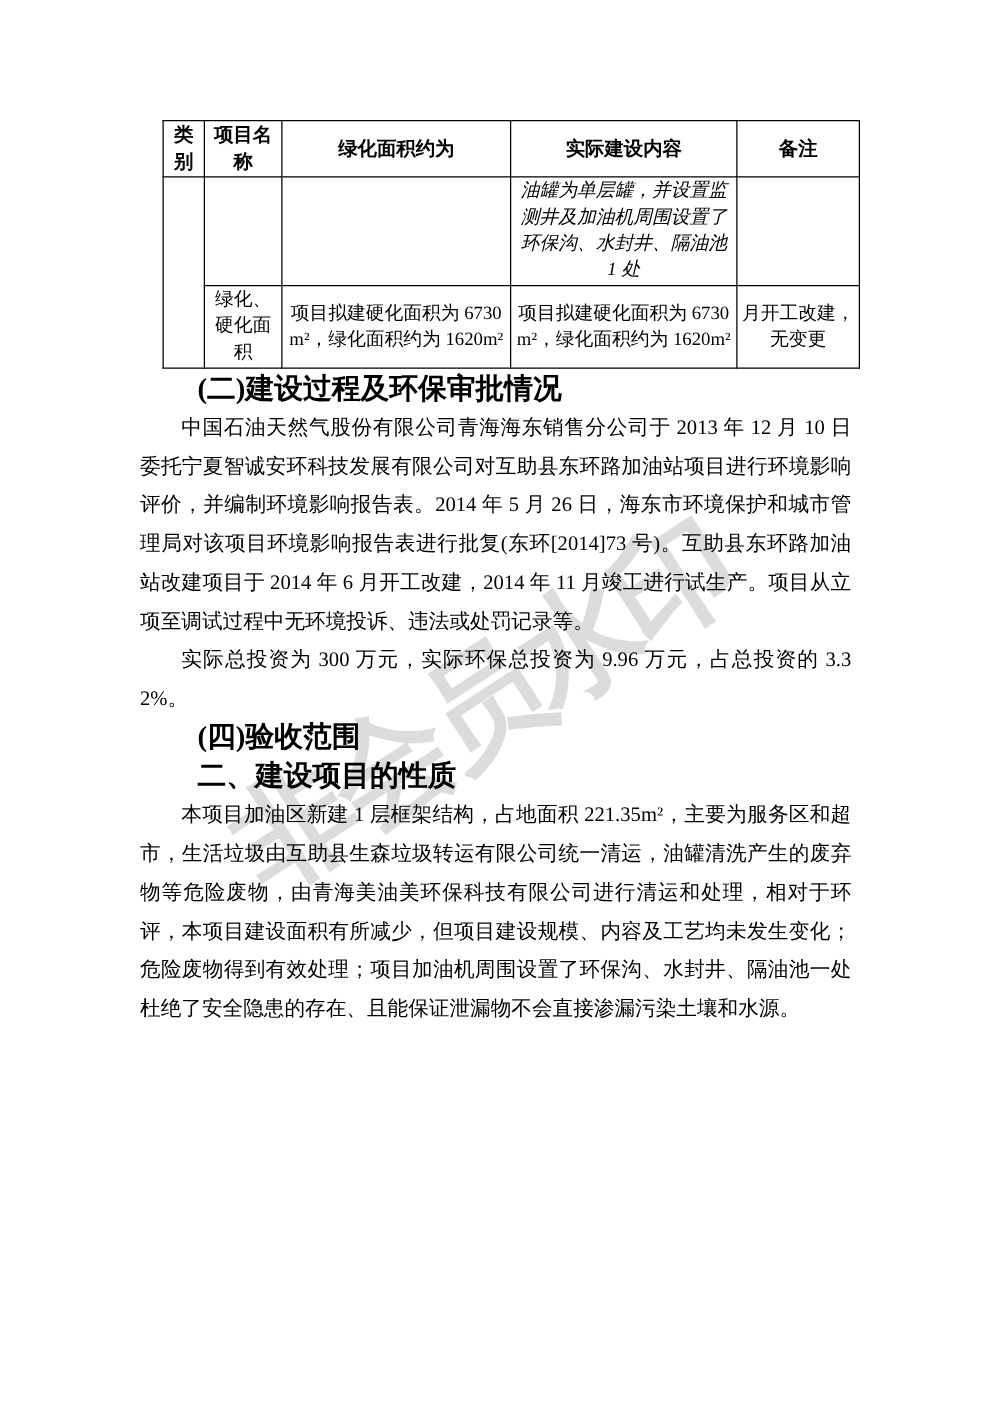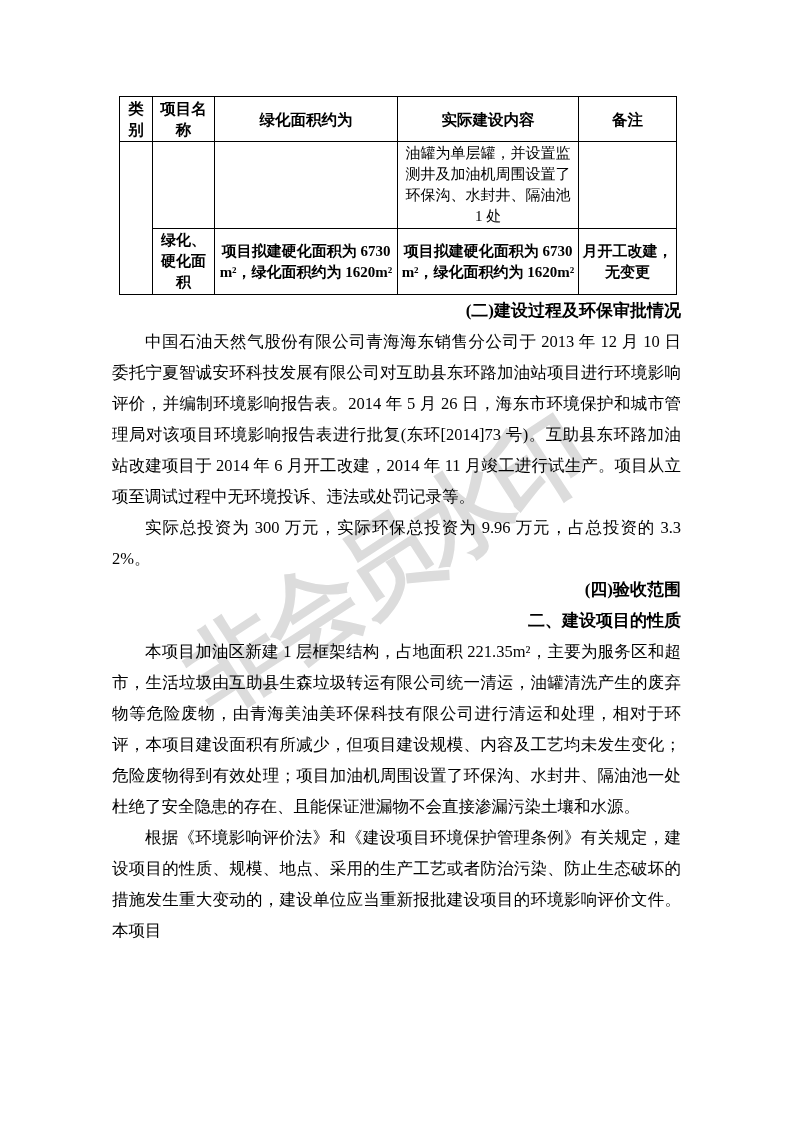--- a/index.html
+++ b/index.html
@@ -32,45 +32,44 @@
     position: absolute;
     left: 112px; top: 96px;
     width: 569px;
     z-index: 1;
   }
 
   table.doc-table {
     border-collapse: collapse;
     table-layout: fixed;
     width: 557px;
-    margin-left: 7px;
+    margin-left: 18px;
     font-size: 15px;
     line-height: 21px;
   }
   table.doc-table th, table.doc-table td {
     border: 1.5px solid #000;
     padding: 1px 2px;
     text-align: center;
     vertical-align: middle;
     overflow: hidden;
     word-break: break-all;
   }
   table.doc-table th { font-size: 15.5px; font-weight: bold; }
   tr.hdr-row  { height: 43px; }
-  tr.body-row-1 { height: 61px; }
-  tr.body-row-2 { height: 63px; font-weight: bold; }
+  tr.body-row-1 { height: 61px; font-style: italic; }
+  tr.body-row-2 { height: 63px; }
   td.cell-actual-1 { text-align: justify; text-align-last: center; }
 
   .sec-heading {
-    font-size: 17px;
+    font-size: 23px;
     font-weight: bold;
     line-height: 31px;
     margin: 0;
     text-indent: 2em;
-    text-align: right;
   }
   .para {
     font-size: 16.5px;
     line-height: 31px;
     margin: 0;
     text-indent: 2em;
     text-align: justify;
     word-break: break-all;
   }
 </style>
@@ -119,16 +118,15 @@
 
     <h3 class="sec-heading">(二)建设过程及环保审批情况</h3>
     <p class="para">中国石油天然气股份有限公司青海海东销售分公司于 2013 年 12 月 10 日委托宁夏智诚安环科技发展有限公司对互助县东环路加油站项目进行环境影响评价，并编制环境影响报告表。2014 年 5 月 26 日，海东市环境保护和城市管理局对该项目环境影响报告表进行批复(东环[2014]73 号)。互助县东环路加油站改建项目于 2014 年 6 月开工改建，2014 年 11 月竣工进行试生产。项目从立项至调试过程中无环境投诉、违法或处罚记录等。</p>
 
     <p class="para">实际总投资为 300 万元，实际环保总投资为 9.96 万元，占总投资的 3.32%。</p>
 
     <h3 class="sec-heading">(四)验收范围</h3>
 
     <h3 class="sec-heading">二、建设项目的性质</h3>
     <p class="para">本项目加油区新建 1 层框架结构，占地面积 221.35m²，主要为服务区和超市，生活垃圾由互助县生森垃圾转运有限公司统一清运，油罐清洗产生的废弃物等危险废物，由青海美油美环保科技有限公司进行清运和处理，相对于环评，本项目建设面积有所减少，但项目建设规模、内容及工艺均未发生变化；危险废物得到有效处理；项目加油机周围设置了环保沟、水封井、隔油池一处杜绝了安全隐患的存在、且能保证泄漏物不会直接渗漏污染土壤和水源。</p>
-    <p class="para">根据《环境影响评价法》和《建设项目环境保护管理条例》有关规定，建设项目的性质、规模、地点、采用的生产工艺或者防治污染、防止生态破坏的措施发生重大变动的，建设单位应当重新报批建设项目的环境影响评价文件。本项目</p>
 
   </div>
 </div>
 
 </body></html>

